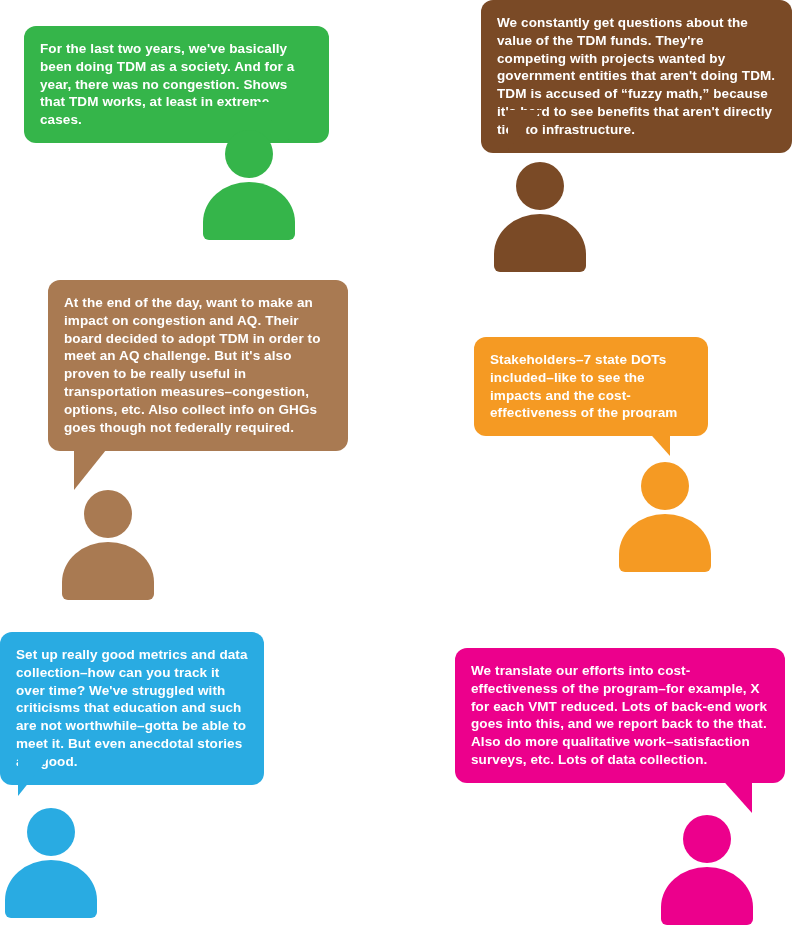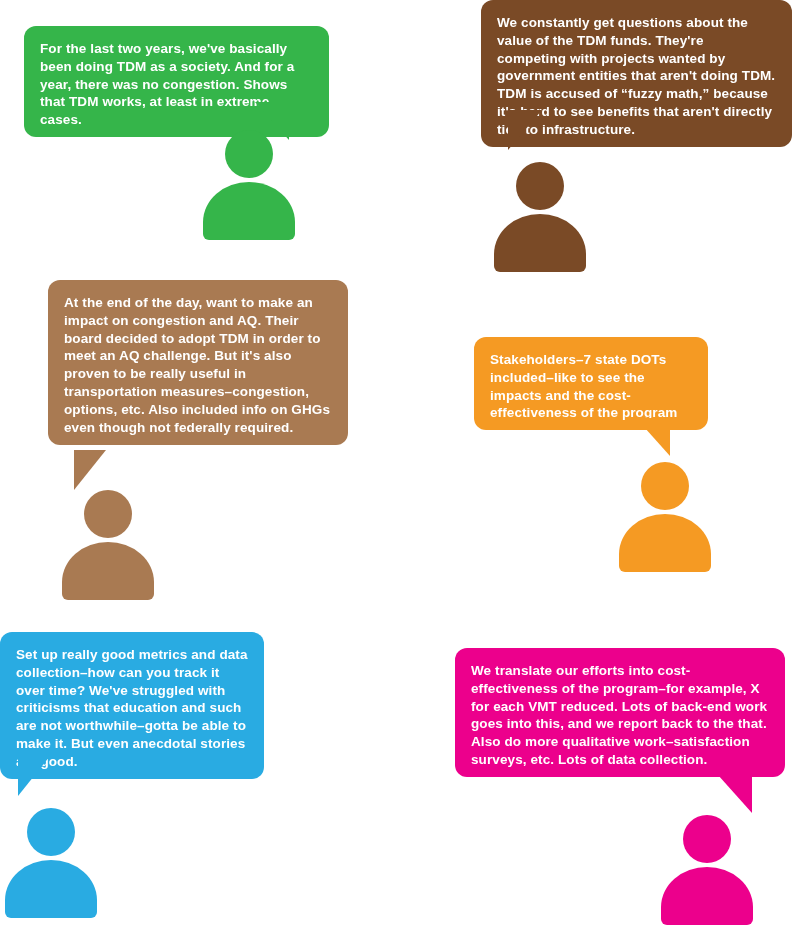--- a/index.html
+++ b/index.html
@@ -19,21 +19,21 @@
     width: 800px;
     height: 925px;
   }
   .quote-group {
     position: absolute;
   }
   .bubble {
     position: absolute;
     border-radius: 12px;
     box-sizing: border-box;
-    padding: 14px 16px 8px 16px;
+    padding: 14px 16px 14px 16px;
     color: #ffffff;
     font-weight: bold;
     font-size: 13.5px;
     line-height: 1.32;
     letter-spacing: 0.1px;
   }
   .tail {
     position: absolute;
     width: 0;
     height: 0;
@@ -71,39 +71,39 @@
   <div class="quote-group" style="left:0px; top:0px;">
     <div class="bubble" style="left:481px; top:0px; width:311px; background:#7a4a26;">We constantly get questions about the value of the TDM funds. They're competing with projects wanted by government entities that aren't doing TDM. TDM is accused of “fuzzy math,” because it's hard to see benefits that aren't directly tied to infrastructure.</div>
     <div class="tail" style="left:508px; top:110px; border-width:40px 34px 0 0; border-color:#7a4a26 transparent transparent transparent;"></div>
     <div class="person" style="left:494px; top:162px; width:92px; height:110px;">
       <div class="head" style="left:22px; top:0px; width:48px; height:48px; background:#7a4a26;"></div>
       <div class="body-shape" style="left:0px; top:52px; width:92px; height:58px; background:#7a4a26;"></div>
     </div>
   </div>
 
   <div class="quote-group" style="left:0px; top:0px;">
-    <div class="bubble" style="left:48px; top:280px; width:300px; background:#a97a52;">At the end of the day, want to make an impact on congestion and AQ. Their board decided to adopt TDM in order to meet an AQ challenge. But it's also proven to be really useful in transportation measures–congestion, options, etc. Also included info on GHGs even though not federally required.</div>
+    <div class="bubble" style="left:48px; top:280px; width:300px; background:#a97a52;">At the end of the day, want to make an impact on congestion and AQ. Their board decided to adopt TDM in order to meet an AQ challenge. But it's also proven to be really useful in transportation measures–congestion, options, etc. Also collect info on GHGs goes though not federally required.</div>
     <div class="tail" style="left:74px; top:450px; border-width:40px 32px 0 0; border-color:#a97a52 transparent transparent transparent;"></div>
     <div class="person" style="left:62px; top:490px; width:92px; height:110px;">
       <div class="head" style="left:22px; top:0px; width:48px; height:48px; background:#a97a52;"></div>
       <div class="body-shape" style="left:0px; top:52px; width:92px; height:58px; background:#a97a52;"></div>
     </div>
   </div>
 
   <div class="quote-group" style="left:0px; top:0px;">
     <div class="bubble" style="left:474px; top:337px; width:234px; background:#f59a23;">Stakeholders–7 state DOTs included–like to see the impacts and the cost-effectiveness of the program</div>
     <div class="tail" style="left:636px; top:418px; border-width:38px 0 0 34px; border-color:#f59a23 transparent transparent transparent;"></div>
     <div class="person" style="left:619px; top:462px; width:92px; height:110px;">
       <div class="head" style="left:22px; top:0px; width:48px; height:48px; background:#f59a23;"></div>
       <div class="body-shape" style="left:0px; top:52px; width:92px; height:58px; background:#f59a23;"></div>
     </div>
   </div>
 
   <div class="quote-group" style="left:0px; top:0px;">
-    <div class="bubble" style="left:0px; top:632px; width:264px; background:#29abe2;">Set up really good metrics and data collection–how can you track it over time? We've struggled with criticisms that education and such are not worthwhile–gotta be able to make it. But even anecdotal stories are good.</div>
+    <div class="bubble" style="left:0px; top:632px; width:264px; background:#29abe2;">Set up really good metrics and data collection–how can you track it over time? We've struggled with criticisms that education and such are not worthwhile–gotta be able to meet it. But even anecdotal stories are good.</div>
     <div class="tail" style="left:18px; top:756px; border-width:40px 32px 0 0; border-color:#29abe2 transparent transparent transparent;"></div>
     <div class="person" style="left:5px; top:808px; width:92px; height:110px;">
       <div class="head" style="left:22px; top:0px; width:48px; height:48px; background:#29abe2;"></div>
       <div class="body-shape" style="left:0px; top:52px; width:92px; height:58px; background:#29abe2;"></div>
     </div>
   </div>
 
   <div class="quote-group" style="left:0px; top:0px;">
     <div class="bubble" style="left:455px; top:648px; width:330px; background:#ec008c;">We translate our efforts into cost-effectiveness of the program–for example, X for each VMT reduced. Lots of back-end work goes into this, and we report back to the that. Also do more qualitative work–satisfaction surveys, etc. Lots of data collection.</div>
     <div class="tail" style="left:718px; top:775px; border-width:38px 0 0 34px; border-color:#ec008c transparent transparent transparent;"></div>

